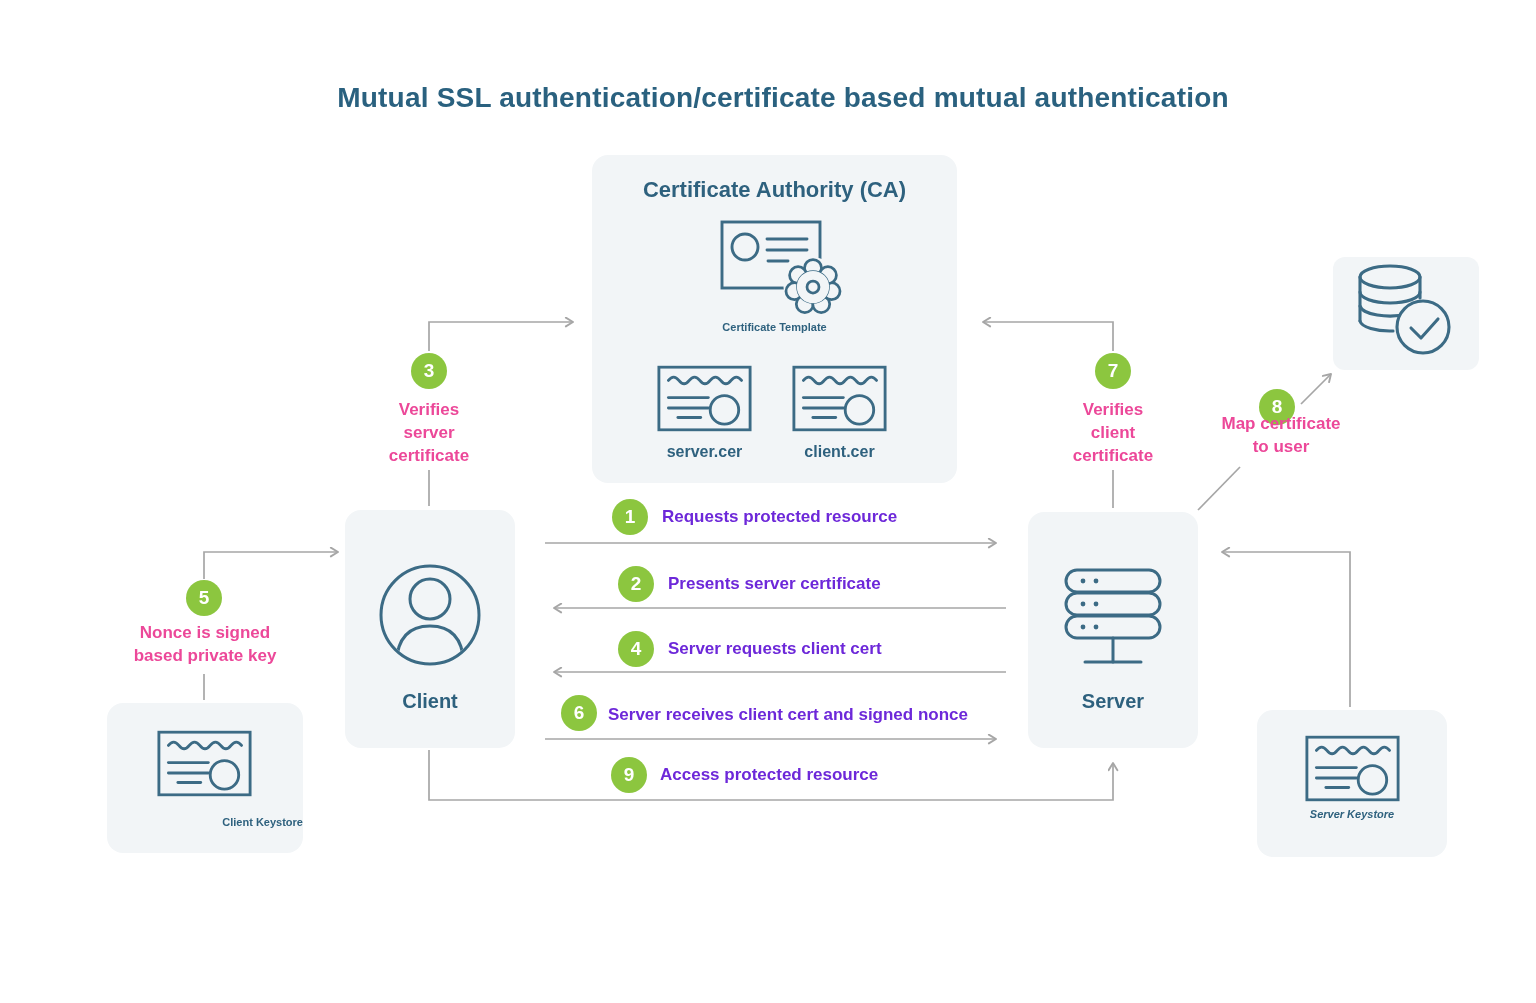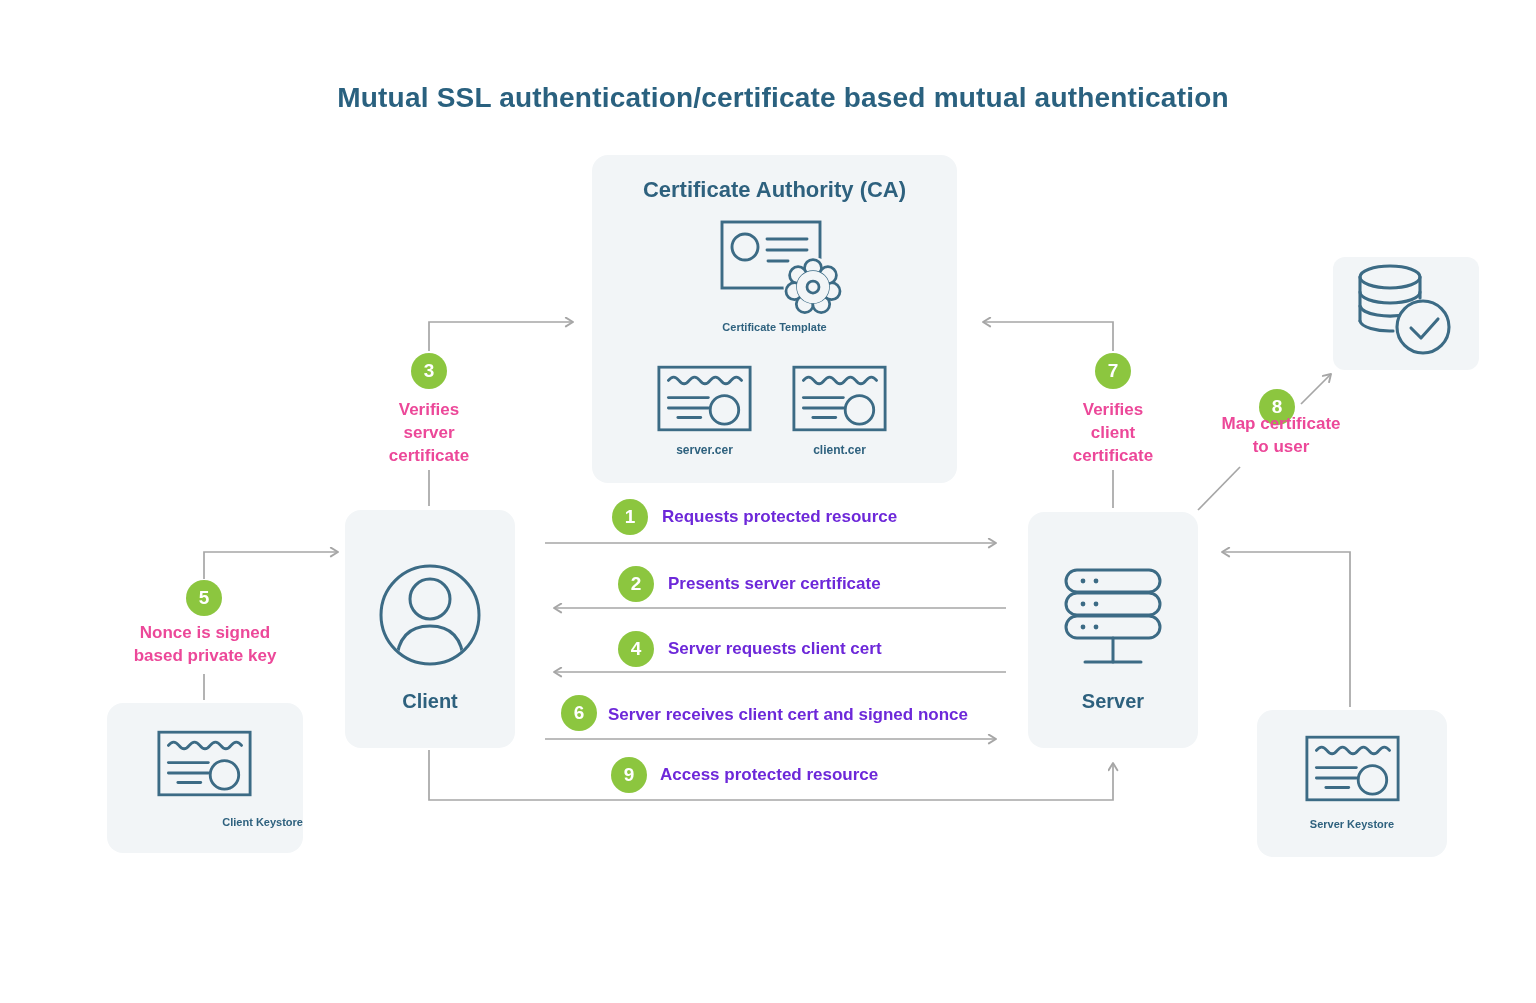--- a/index.html
+++ b/index.html
@@ -10,21 +10,21 @@
     position:absolute;left:30px;top:82px;width:1506px;
     text-align:center;font-size:28px;font-weight:700;color:#2a617f;letter-spacing:0.2px;
   }
 
   .panel{position:absolute;background:#f2f5f7;border-radius:16px;}
   .panel .icon-svg{position:absolute;left:0;top:0;}
 
   .node-label{position:absolute;left:0;width:100%;text-align:center;color:#2e617e;font-weight:700;}
   .lbl-20{font-size:20px;}
   .lbl-17{font-size:11px;}
-  .lbl-16{font-size:12px;}
+  .lbl-16{font-size:16px;}
 
   .ca-heading{position:absolute;top:22px;left:0;width:100%;text-align:center;
     font-size:22px;font-weight:700;color:#2e617e;}
 
   .badge{
     position:absolute;width:36px;height:36px;border-radius:50%;
     background:#8cc63f;color:#ffffff;font-size:19px;font-weight:700;
     display:flex;align-items:center;justify-content:center;
   }
 
@@ -188,21 +188,21 @@
     <svg class="icon-svg" style="left:50px;top:27px;color:#3c6b85;" width="95" height="67" viewBox="0 0 100 70">
         <use href="#sym-cert"></use>
       </svg>
     <div class="node-label lbl-17" style="top:113px;text-align:right;">Client Keystore</div>
   </div>
 
   <div class="panel" style="left:1257px;top:710px;width:190px;height:147px;">
     <svg class="icon-svg" style="left:48px;top:25px;color:#3c6b85;" width="95" height="67" viewBox="0 0 100 70">
         <use href="#sym-cert"></use>
       </svg>
-    <div class="node-label lbl-17" style="top:108px;">Server Keystore</div>
+    <div class="node-label lbl-17" style="top:98px;font-style:italic;">Server Keystore</div>
   </div>
 
   <div class="badge overlay" style="left:612px;top:499px;">1</div>
   <div class="badge overlay" style="left:618px;top:566px;">2</div>
   <div class="badge overlay" style="left:411px;top:353px;">3</div>
   <div class="badge overlay" style="left:618px;top:631px;">4</div>
   <div class="badge overlay" style="left:186px;top:580px;">5</div>
   <div class="badge overlay" style="left:561px;top:695px;">6</div>
   <div class="badge overlay" style="left:1095px;top:353px;">7</div>
   <div class="badge overlay" style="left:1259px;top:389px;">8</div>

